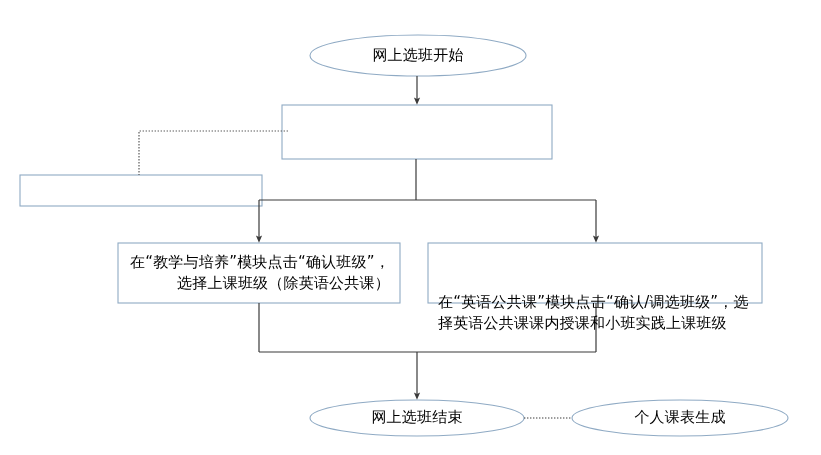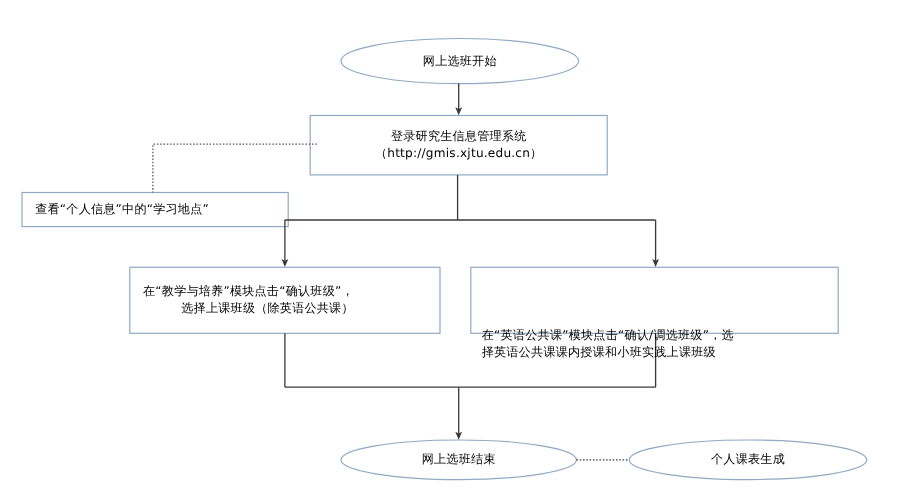--- a/index.html
+++ b/index.html
@@ -25,21 +25,21 @@
     width: 821px;
     height: 455px;
   }
   .node-label {
     position: absolute;
     display: flex;
     align-items: center;
     justify-content: center;
     text-align: center;
     color: #000000;
-    font-size: 11px;
+    font-size: 15px;
     line-height: 1.42;
     letter-spacing: 0.2px;
     white-space: pre-line;
     pointer-events: none;
   }
   .node-label.left-align {
     justify-content: flex-start;
     text-align: left;
   }
 </style>
@@ -87,24 +87,21 @@
 
     <path d="M259,352 L596,352" fill="none" stroke="#3a3a3a" stroke-width="1.2"></path>
 
     <path d="M417,352 L417,396" fill="none" stroke="#3a3a3a" stroke-width="1.2" marker-end="url(#arrowhead)"></path>
 
     <path d="M524,418 L572,418" fill="none" stroke="#3a3a3a" stroke-width="1.2" stroke-dasharray="1.4,1.6" stroke-linecap="butt"></path>
   </svg>
 
   <div class="node-label" style="left:310px; top:35px; width:216px; height:41px;">网上选班开始</div>
 
-  <div class="node-label" style="left:282px; top:105px; width:270px; height:54px;">登录研究生信息管理系统
-（http://gmis.xjtu.edu.cn）</div>
 
-  <div class="node-label left-align" style="left:32px; top:175px; width:226px; height:31px;">查看“个人信息”中的“学习地点”</div>
 
   <div class="node-label left-align" style="left:130px; top:243px; width:264px; height:60px;text-align:right;">在“教学与培养”模块点击“确认班级”，
 选择上课班级（除英语公共课）</div>
 
   <div class="node-label left-align" style="left:438px; top:243px; width:320px; height:60px;margin-top:40px;">在“英语公共课”模块点击“确认/调选班级”，选
 择英语公共课课内授课和小班实践上课班级</div>
 
   <div class="node-label" style="left:572px; top:400px; width:216px; height:36px;">个人课表生成</div>
 
   <div class="node-label" style="left:310px; top:400px; width:214px; height:36px;">网上选班结束</div>

